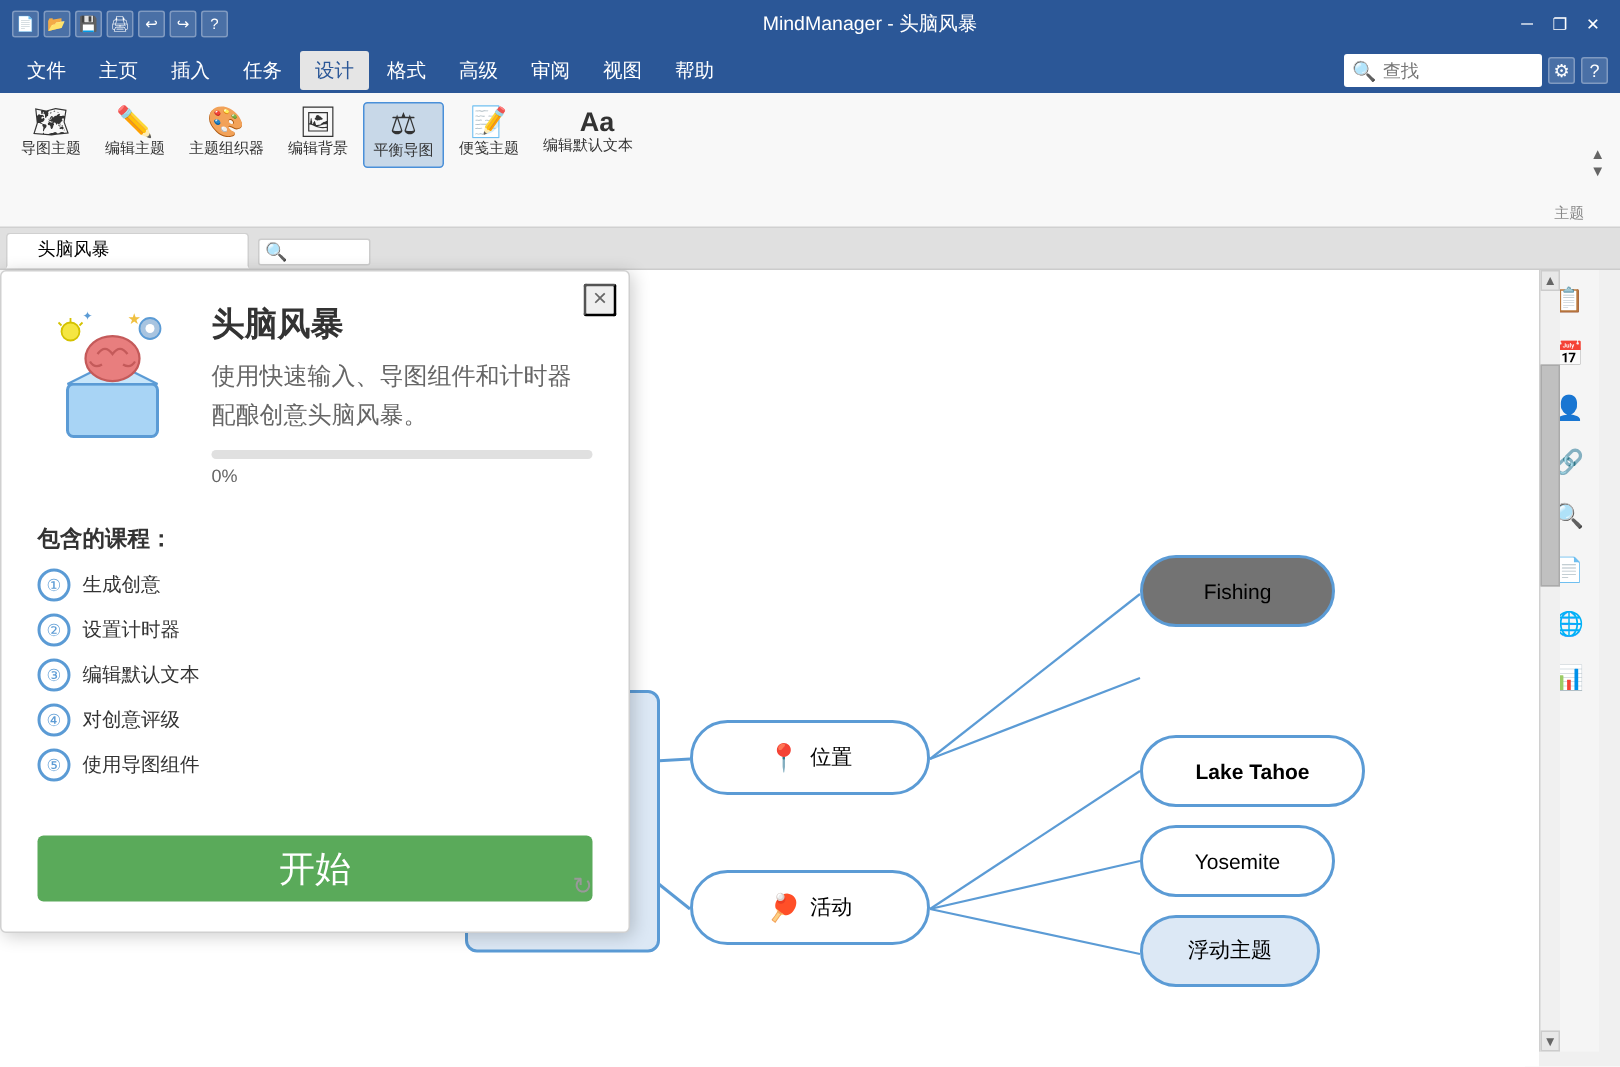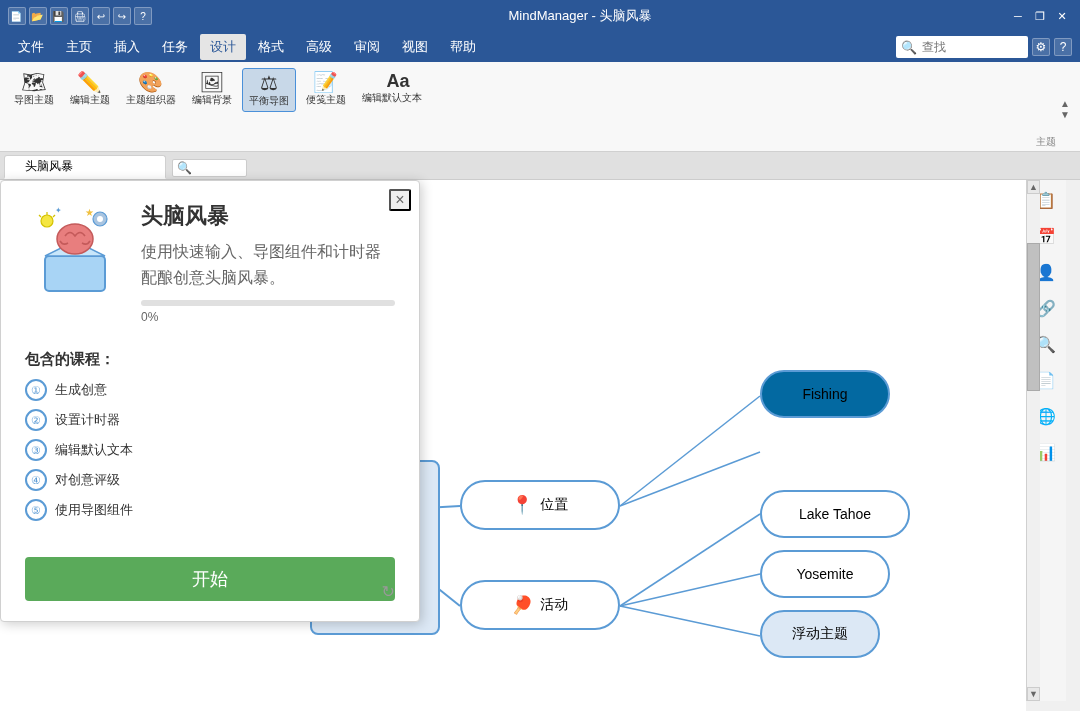--- a/index.html
+++ b/index.html
@@ -122,32 +122,32 @@
       background: white; border: 2px solid #5b9bd5;
       top: 300px; left: 460px;
     }
     .node-activity {
       width: 160px; height: 50px;
       background: white; border: 2px solid #5b9bd5;
       top: 400px; left: 460px;
     }
     .node-fishing {
       width: 130px; height: 48px;
-      background: #0369a1; border: 2px solid #5b9bd5;
+      background: #737373; border: 2px solid #5b9bd5;
       top: 190px; left: 760px;
     }
     .node-wine {
       width: 150px; height: 48px;
       background: white; border: 2px solid #5b9bd5;
       top: 248px; left: 760px;
     }
     .node-lake {
       width: 150px; height: 48px;
       background: white; border: 2px solid #5b9bd5;
-      top: 310px; left: 760px;
+      top: 310px; left: 760px; font-weight: bold;
     }
     .node-yosemite {
       width: 130px; height: 48px;
       background: white; border: 2px solid #5b9bd5;
       top: 370px; left: 760px;
     }
     .node-floating {
       width: 120px; height: 48px;
       background: #dce8f5; border: 2px solid #5b9bd5;
       top: 430px; left: 760px;
@@ -192,21 +192,21 @@
     .courses-section { margin: 16px 0; }
     .courses-title { font-size: 15px; font-weight: 600; color: #333; margin-bottom: 10px; }
     .course-item { display: flex; align-items: center; gap: 8px; margin-bottom: 8px; font-size: 13px; color: #333; }
     .course-num { width: 22px; height: 22px; border-radius: 50%; border: 2px solid #5b9bd5; display: flex; align-items: center; justify-content: center; font-size: 11px; color: #5b9bd5; flex-shrink: 0; }
     .start-btn {
       width: 100%; height: 44px;
       background: #5aaa5a;
       color: white;
       border: none;
       border-radius: 4px;
-      font-size: 18px;
+      font-size: 24px;
       cursor: pointer;
       margin-top: 20px;
     }
     .refresh-btn {
       position: absolute; bottom: 20px; right: 24px;
       font-size: 16px; color: #999; cursor: pointer; background: none; border: none;
     }
     .canvas-tab {
       height: 24px;
       background: white;

